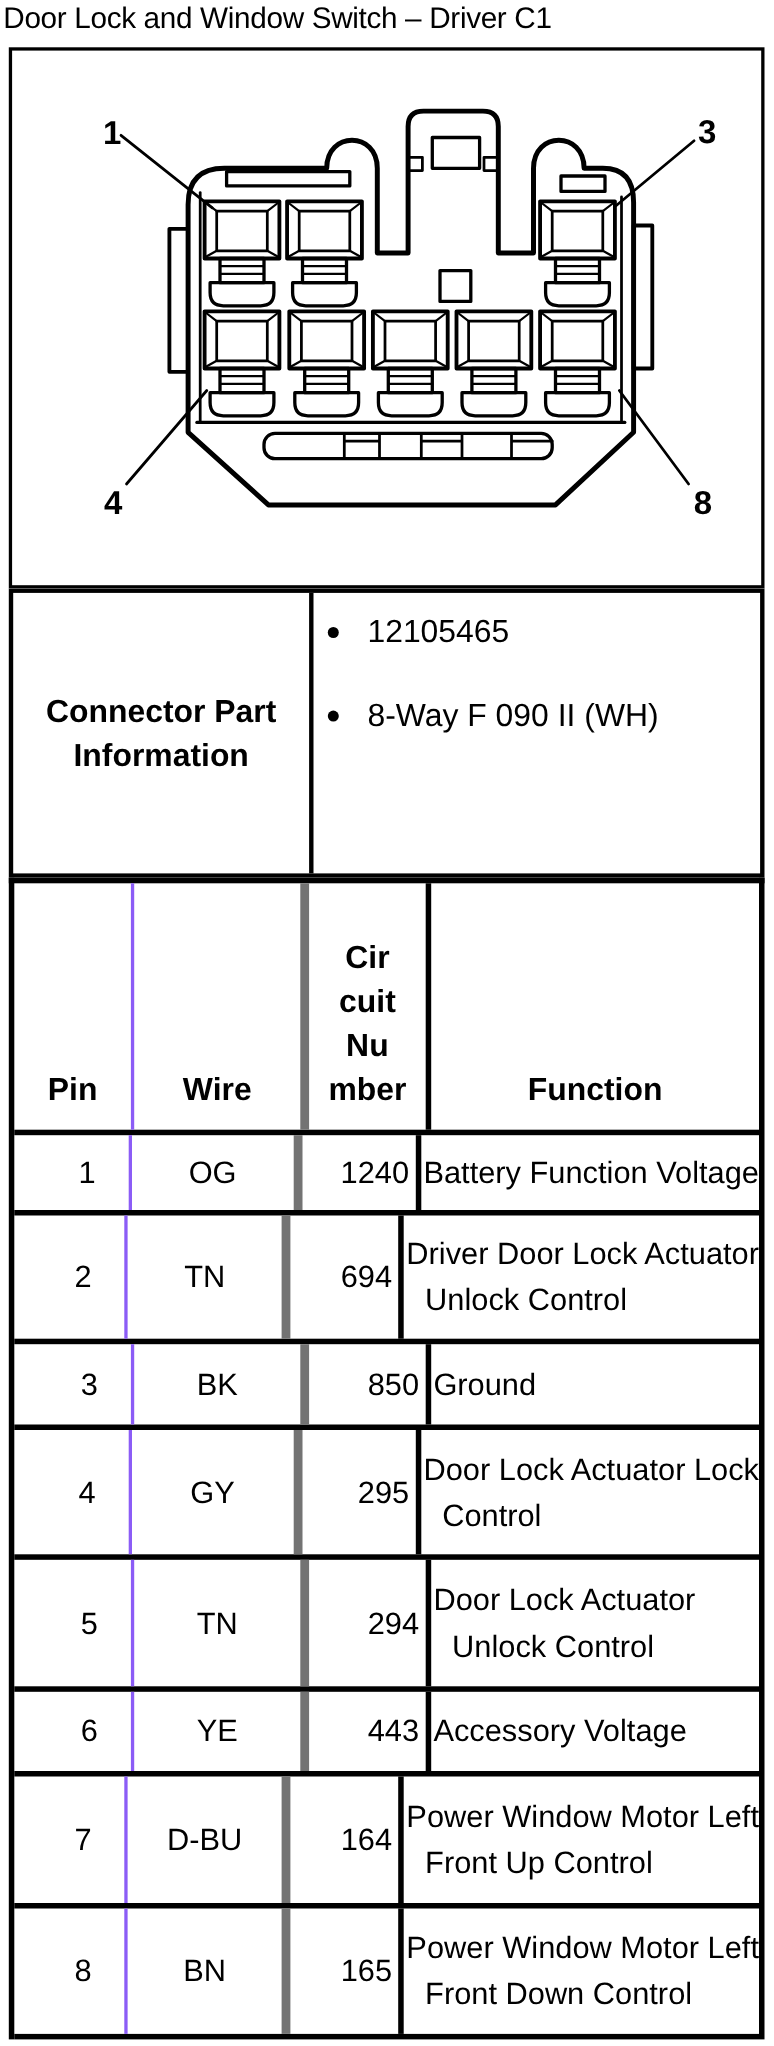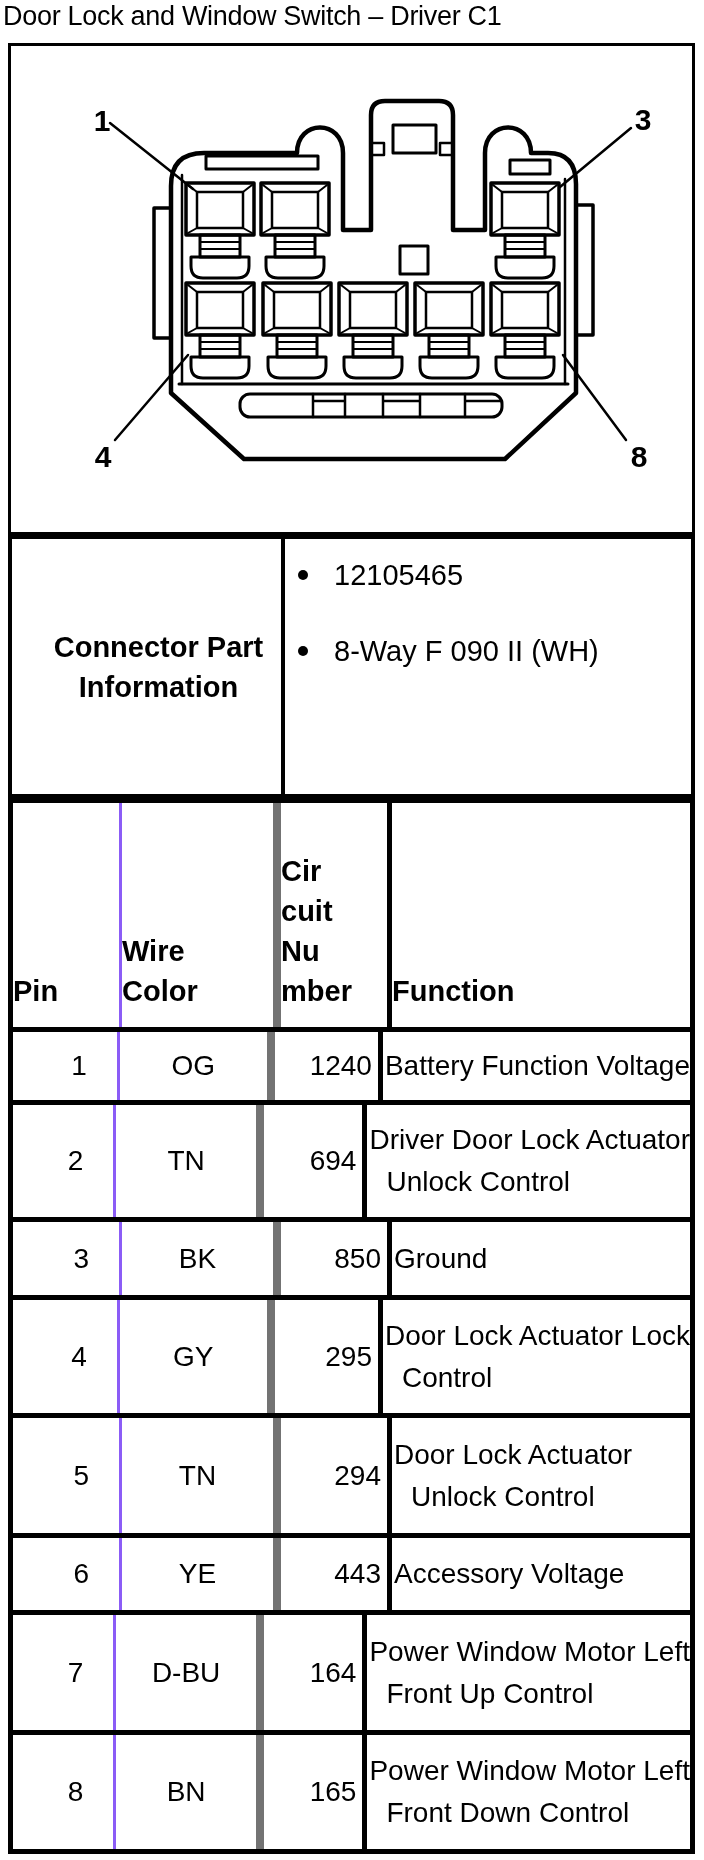--- a/index.html
+++ b/index.html
@@ -18,21 +18,21 @@
     border:3px solid #000;box-sizing:border-box;background:#fff;
   }
   #diagram-box svg{display:block}
   
   #part-info{
     position:absolute;left:8px;top:535px;width:687px;height:263px;
     border:4px solid #000;box-sizing:border-box;background:#fff;
   }
   #pi-divider{position:absolute;left:269px;top:0;bottom:0;width:4px;background:#000}
   #pi-left{
-    position:absolute;left:12px;top:0;width:269px;height:100%;
+    position:absolute;left:0;top:0;width:269px;height:100%;
     display:flex;flex-direction:column;justify-content:center;align-items:center;
     font-weight:bold;font-size:29px;line-height:40px;text-align:center;
   }
   .pi-item{
     position:absolute;left:286px;display:flex;align-items:center;
     font-weight:normal;font-size:29px;height:40px;white-space:nowrap;
   }
   .pi-item .dot{width:10px;height:10px;background:#000;border-radius:50%;margin-right:26px;flex:none}
   #pi-item-0{top:16px}
   #pi-item-1{top:92px}
@@ -41,21 +41,21 @@
     position:absolute;left:8px;top:798px;width:687px;
     border:5px solid #000;border-bottom:0;box-sizing:border-box;background:#fff;
   }
   .row{display:flex;border-bottom:5px solid #000;box-sizing:border-box;overflow:visible}
   .cell{box-sizing:border-box;display:flex;flex-direction:column;justify-content:center;overflow:visible}
   .c1{width:109px;border-right:3px solid #8b5cf6}
   .c2{width:159px;border-right:8px solid #737373}
   .c3{width:111px;border-right:5px solid #000}
   .c4{flex:1}
   #header-row{height:229px;font-weight:bold;font-size:29px;line-height:40px}
-  #header-row .cell{justify-content:flex-end;padding-bottom:16px;}
+  #header-row .cell{justify-content:flex-end;padding-bottom:16px;text-align:center}
   .data-font{font-size:28px}
   .c1.data{align-items:flex-end;padding-right:30px}
   .c2.data{align-items:center}
   .c3.data{align-items:flex-end;padding-right:6px}
   .c4.data{align-items:flex-start;padding-left:2px}
   .fl{white-space:nowrap;line-height:42px}
   .fl.ind{padding-left:17px}
 </style>
 </head>
 <body>
@@ -169,21 +169,20 @@
   </div>
 </div>
 
 <div id="pin-table">
   <div class="row" id="header-row">
     <div class="cell c1">
       <div>Pin</div>
     </div>
     <div class="cell c2">
       <div>Wire</div>
-      <div>Color</div>
     </div>
     <div class="cell c3">
       <div>Cir</div>
       <div>cuit</div>
       <div>Nu</div>
       <div>mber</div>
     </div>
     <div class="cell c4">
       <div>Function</div>
     </div>

